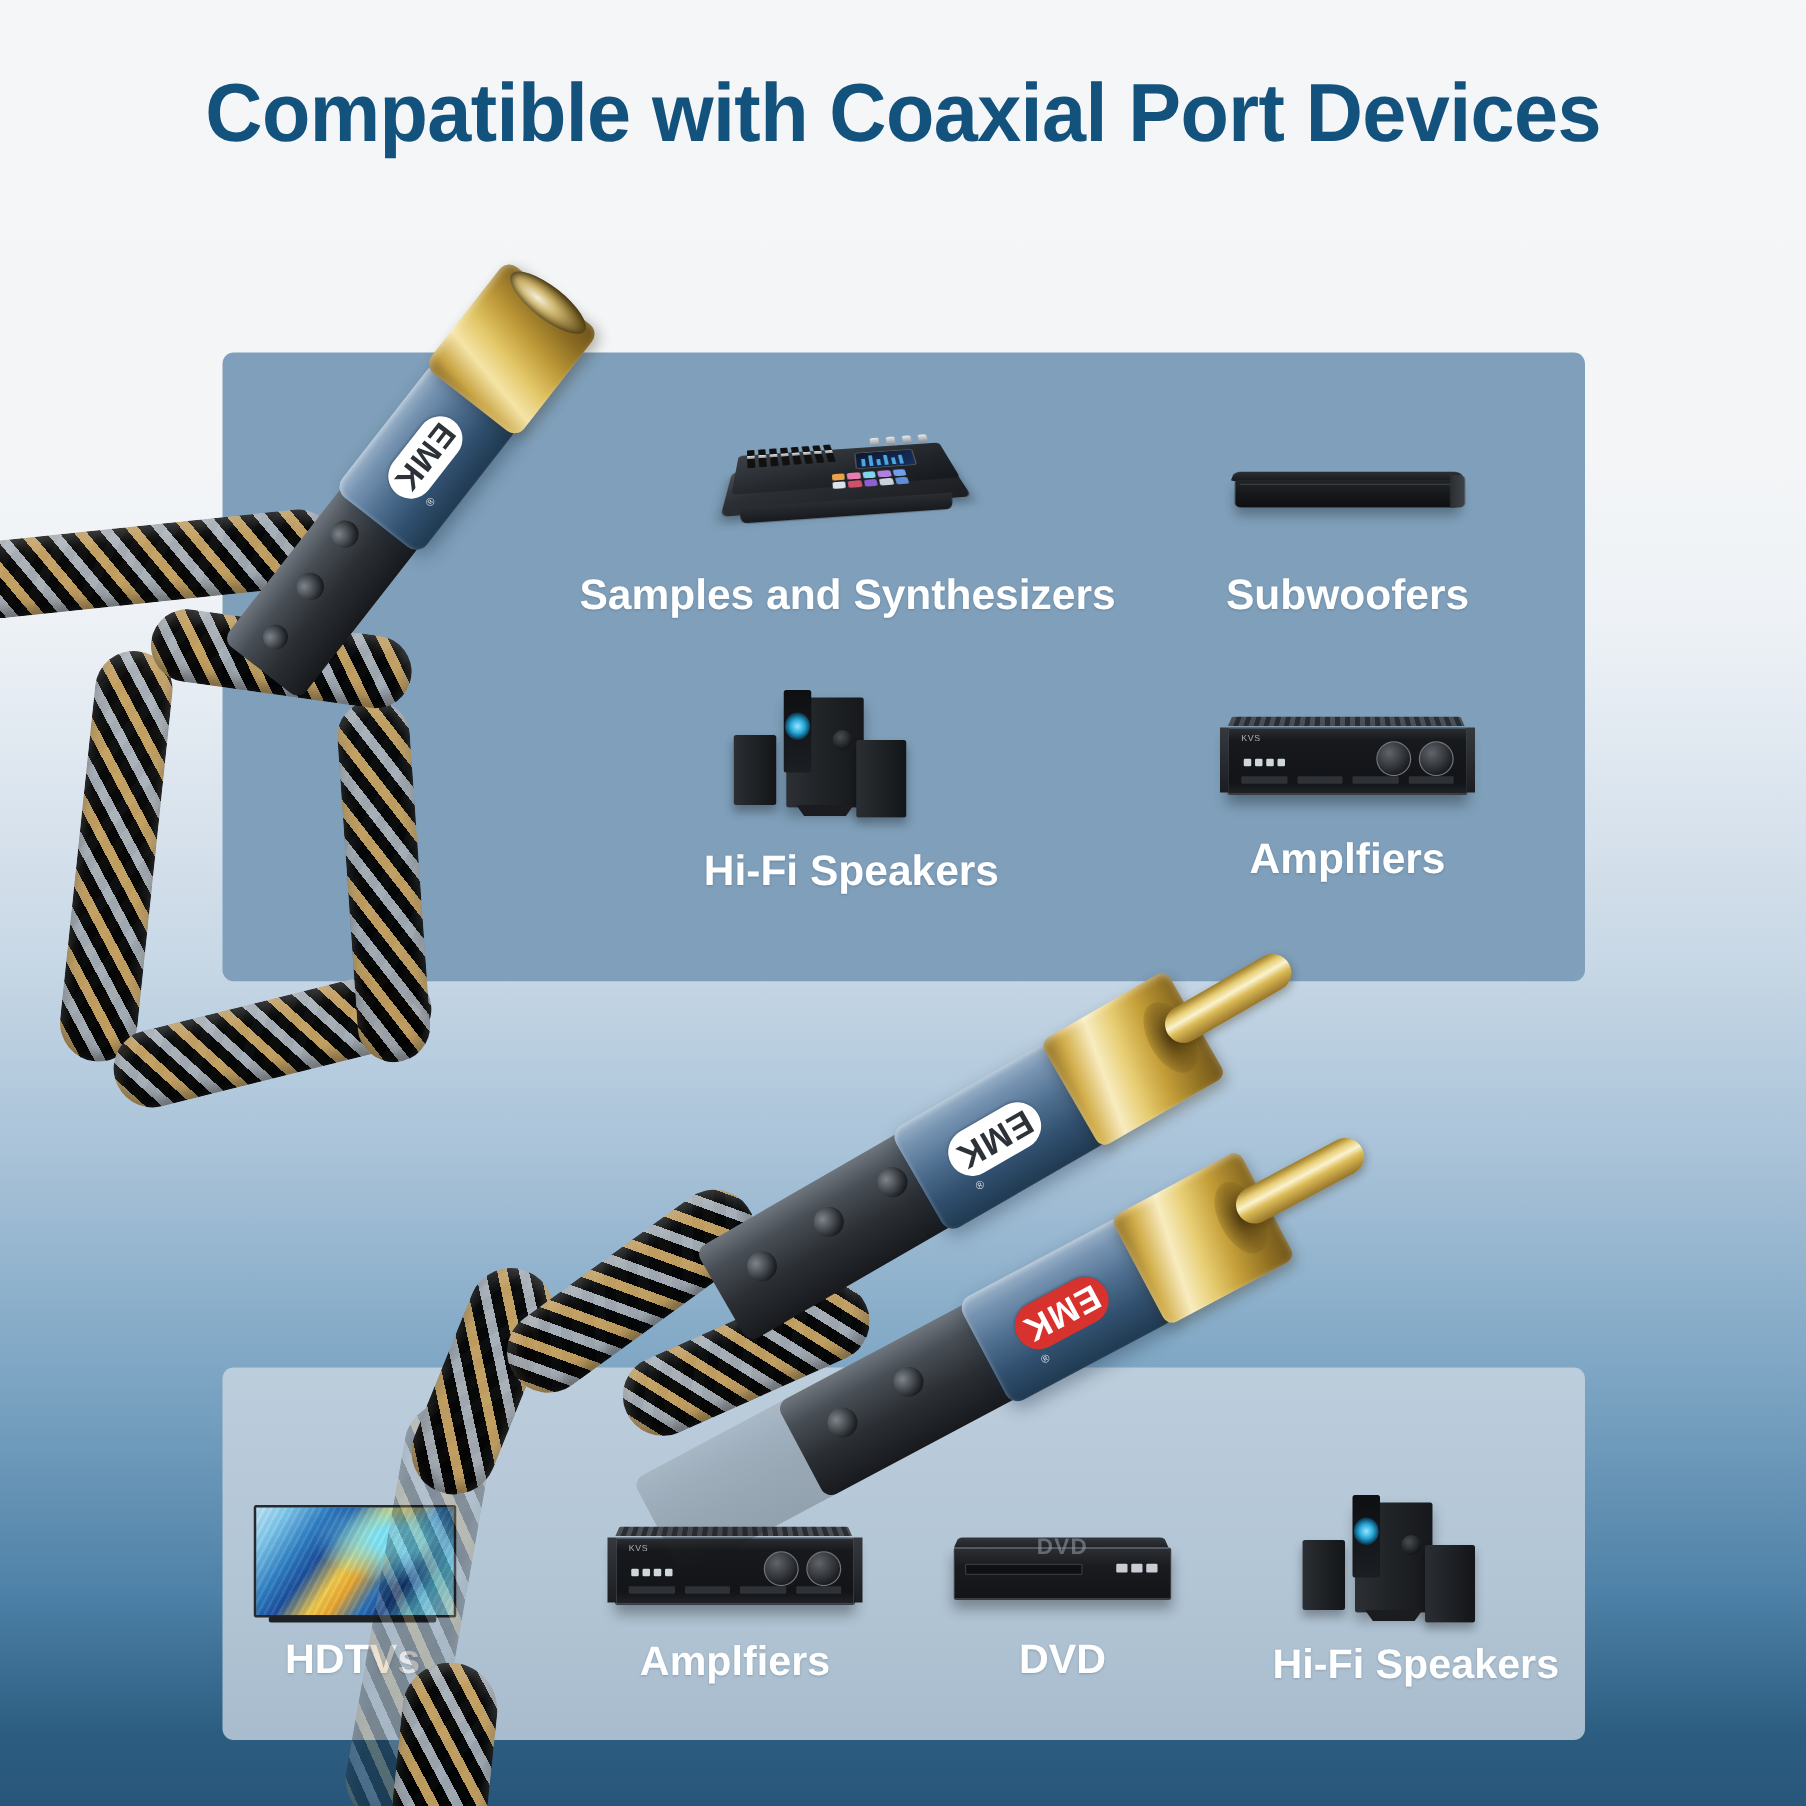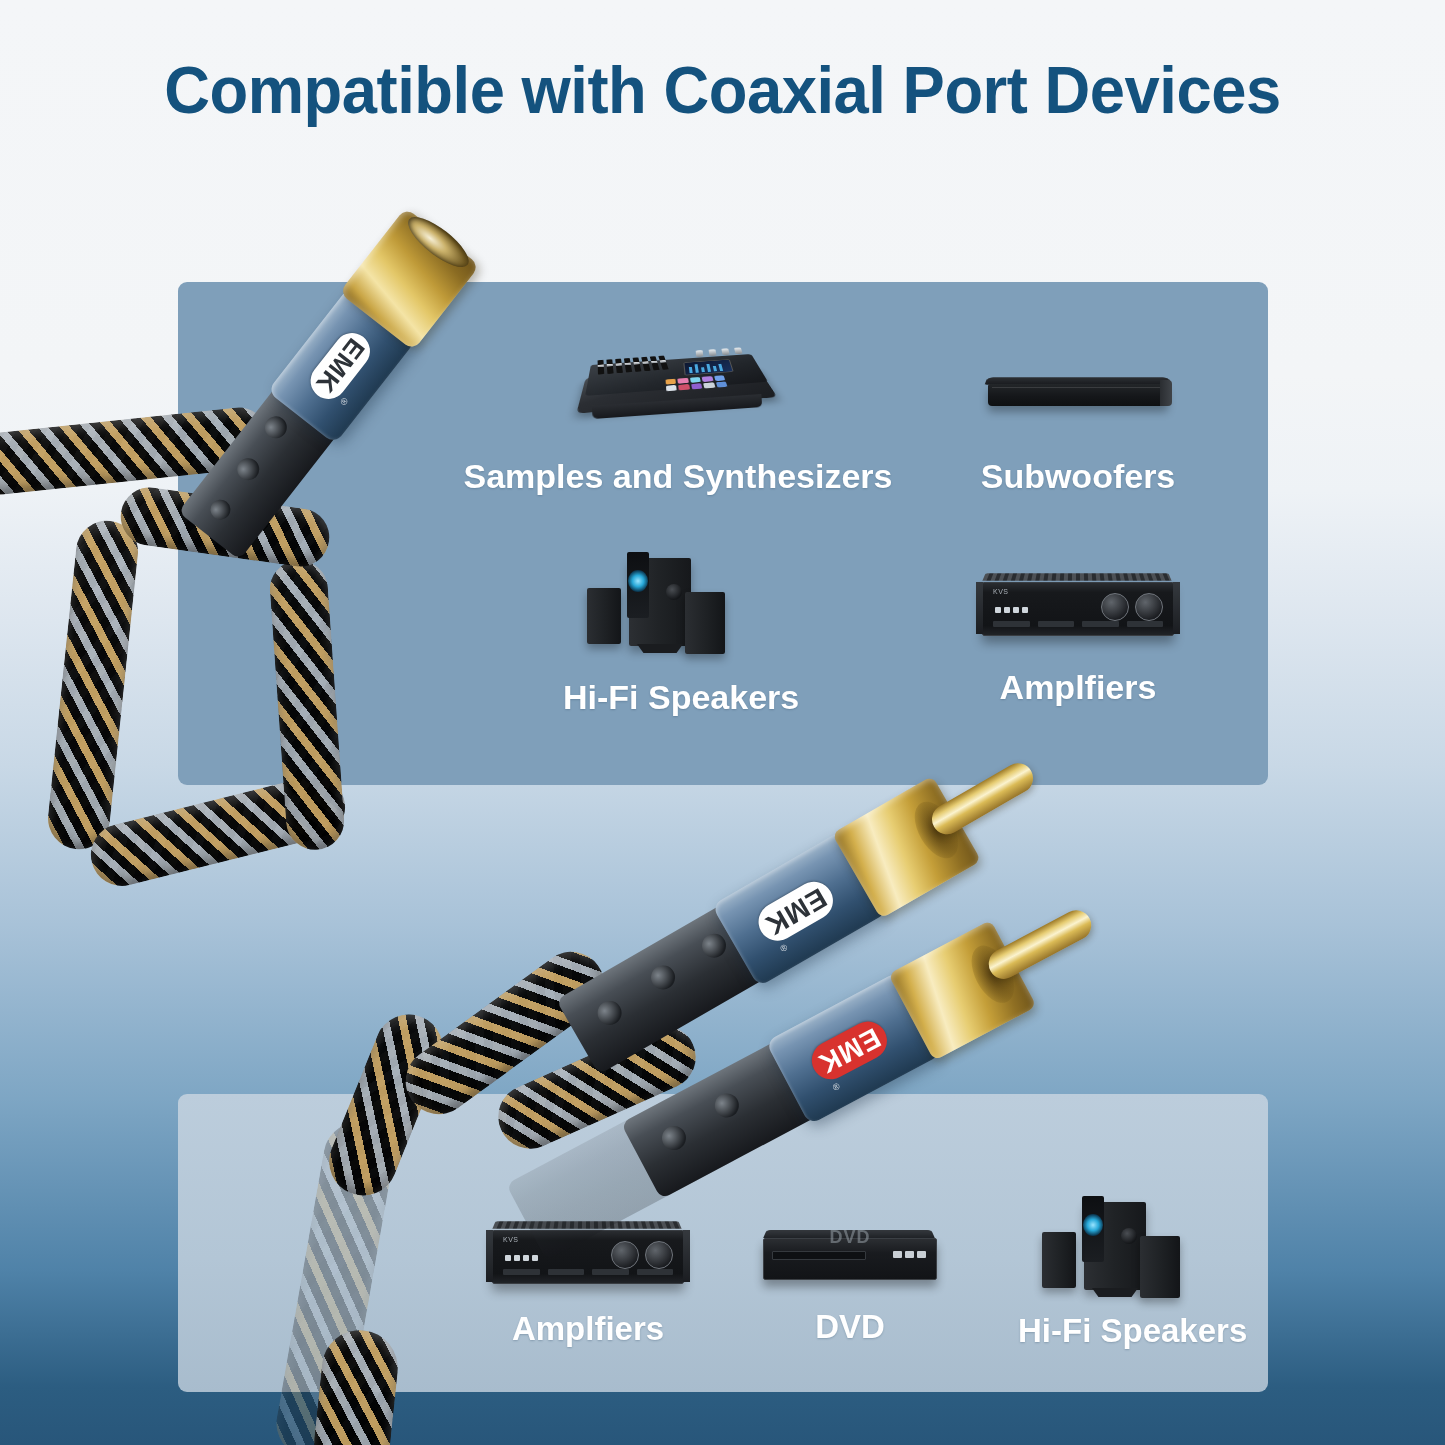--- a/index.html
+++ b/index.html
@@ -504,20 +504,27 @@
           </div>
       </div>
       <div class="ear l"></div>
       <div class="ear r"></div>
     </div>
     <div class="cell-label" style="margin-top:14px">Amplfiers</div>
   </div>
 
   <div class="panel panel-bottom"></div>
 
+  <div class="cell" style="left:197px; top:1200px; width:170px;">
+    <div class="thumb tv">
+      <div class="scr"></div>
+      <div class="stand"></div>
+    </div>
+    <div class="cell-label small" style="margin-top:4px">HDTVs</div>
+  </div>
 
   <div class="cell" style="left:478px; top:1210px; width:220px;">
     <div class="thumb amp">
       <div class="vent"></div>
       <div class="face">
         <div class="brand">KVS</div>
         <div class="knob k1"></div>
         <div class="knob k2"></div>
         <div class="leds">
             <i></i>

